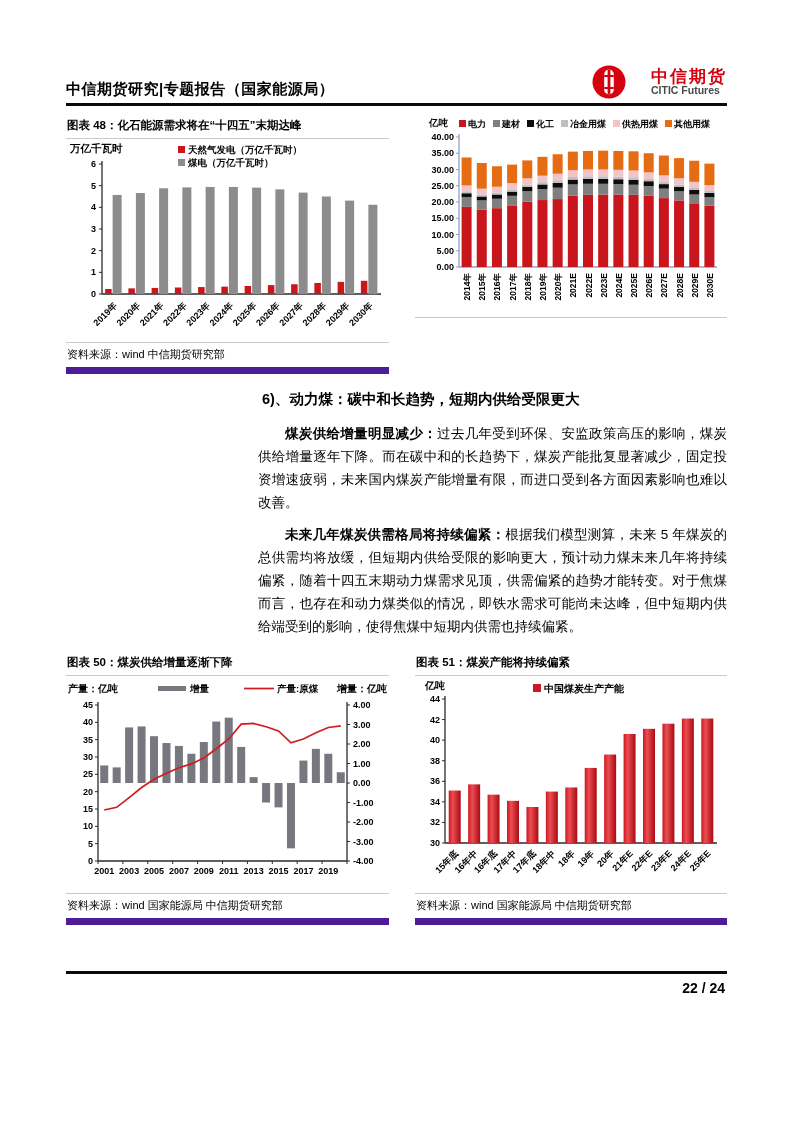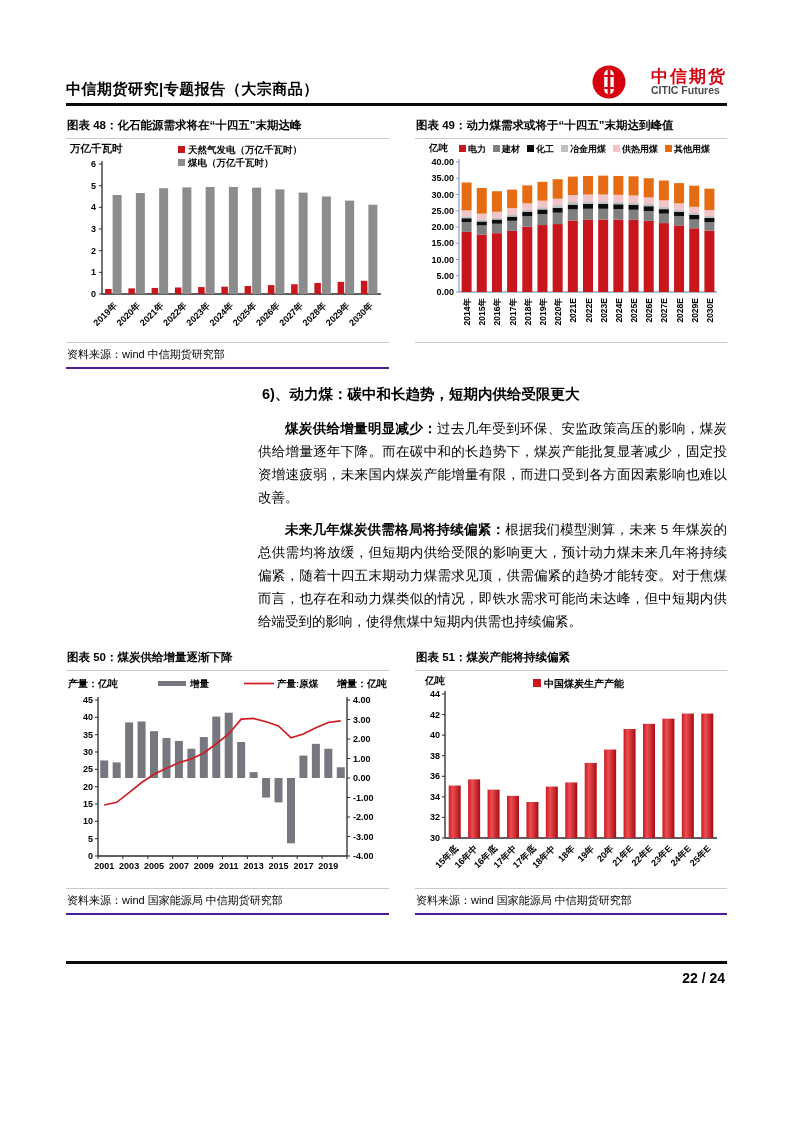--- a/index.html
+++ b/index.html
@@ -19,21 +19,21 @@
   .logo-cn { font-size:17px; font-weight:bold; color:#d6000f; letter-spacing:2px; }
   .logo-en { font-size:10.5px; color:#4a4a4a; font-weight:bold; }
   .hdr-rule { margin:1px 66px 0; height:3px; background:#0a0a0a; }
 
   
   .charts-row { margin:8px 66px 0; display:flex; justify-content:space-between; }
   .panel { width:323px; }
   .panel.rt { width:312px; }
   .panel-title { font-size:11.5px; font-weight:bold; padding:4px 1px 5px; border-bottom:1px solid #c9c9c9; white-space:nowrap; }
   .chart-box { border-bottom:1px solid #c9c9c9; padding-top:3px; }
-  .src { font-size:11px; padding:4px 1px 5px; border-bottom:2px solid #4c1d95; }
+  .src { font-size:11px; padding:4px 1px 5px; border-bottom:7px solid #4c1d95; }
 
   
   .body-text { margin:16px 66px 0 258px; }
   .body-text h2 { font-size:14.5px; font-weight:bold; margin:0 0 13px 4px; }
   .body-text p { font-size:13.5px; line-height:23px; text-align:justify; text-indent:2em; margin-bottom:9px; }
   .body-text p b { font-weight:bold; }
 
   .row2 { margin-top:13px; }
 
   
@@ -41,21 +41,21 @@
   .page-num { margin:6px 68px 12px; text-align:right; font-size:14px; font-weight:bold; }
 
   svg text { fill:#000; }
 </style>
 </head>
 <body>
 
 <div class="page">
 
   <div class="hdr">
-    <div class="hdr-title">中信期货研究|专题报告（大宗商品）</div>
+    <div class="hdr-title">中信期货研究|专题报告（国家能源局）</div>
     <div class="logo">
       <svg width="36" height="36" viewBox="0 0 36 36">
         <circle cx="18" cy="18" r="16.5" fill="#d6000f"></circle>
         <rect x="13.2" y="5.5" width="9.6" height="25" rx="4.8" fill="#fff"></rect>
         <rect x="16.6" y="5.5" width="2.8" height="25" fill="#d6000f"></rect>
         <path d="M13.2 12 h9.6 M13.2 24 h9.6" stroke="#d6000f" stroke-width="2.2"></path>
       </svg>
       <div class="logo-txt">
         <span class="logo-cn">中信期货</span>
         <span class="logo-en">CITIC Futures</span>
@@ -122,21 +122,20 @@
             <rect x="302.375" y="62.733333333333334" width="9" height="89.26666666666667" fill="#8c8c8c"></rect>
             <text x="307.375" y="164" font-size="9" text-anchor="end" font-weight="600" fill="#000" transform="rotate(-45 307.375 164)">2030年</text>
             <rect x="112" y="4" width="7" height="7" fill="#c9151c"></rect>
             <text x="122" y="11" font-size="9.5" text-anchor="start" font-weight="600" fill="#000">天然气发电（万亿千瓦时）</text>
             <rect x="112" y="17" width="7" height="7" fill="#8c8c8c"></rect>
             <text x="122" y="24" font-size="9.5" text-anchor="start" font-weight="600" fill="#000">煤电（万亿千瓦时）</text>
           </svg></div>
       <div class="src">资料来源：wind 中信期货研究部</div>
     </figure>
     <figure class="panel rt">
-      <div class="panel-title">图表 49：动力煤需求或将于“十四五”末期达到峰值</div>
       <div class="chart-box" id="chart49"><svg width="312" height="196" viewBox="0 0 312 196">
             <line x1="41" y1="150" x2="44" y2="150" stroke="#8fa0c8" stroke-width="1"></line>
             <text x="39" y="153" font-size="9" text-anchor="end" font-weight="600" fill="#000">0.00</text>
             <line x1="41" y1="133.75" x2="44" y2="133.75" stroke="#8fa0c8" stroke-width="1"></line>
             <text x="39" y="136.75" font-size="9" text-anchor="end" font-weight="600" fill="#000">5.00</text>
             <line x1="41" y1="117.5" x2="44" y2="117.5" stroke="#8fa0c8" stroke-width="1"></line>
             <text x="39" y="120.5" font-size="9" text-anchor="end" font-weight="600" fill="#000">10.00</text>
             <line x1="41" y1="101.25" x2="44" y2="101.25" stroke="#8fa0c8" stroke-width="1"></line>
             <text x="39" y="104.25" font-size="9" text-anchor="end" font-weight="600" fill="#000">15.00</text>
             <line x1="41" y1="85" x2="44" y2="85" stroke="#8fa0c8" stroke-width="1"></line>

